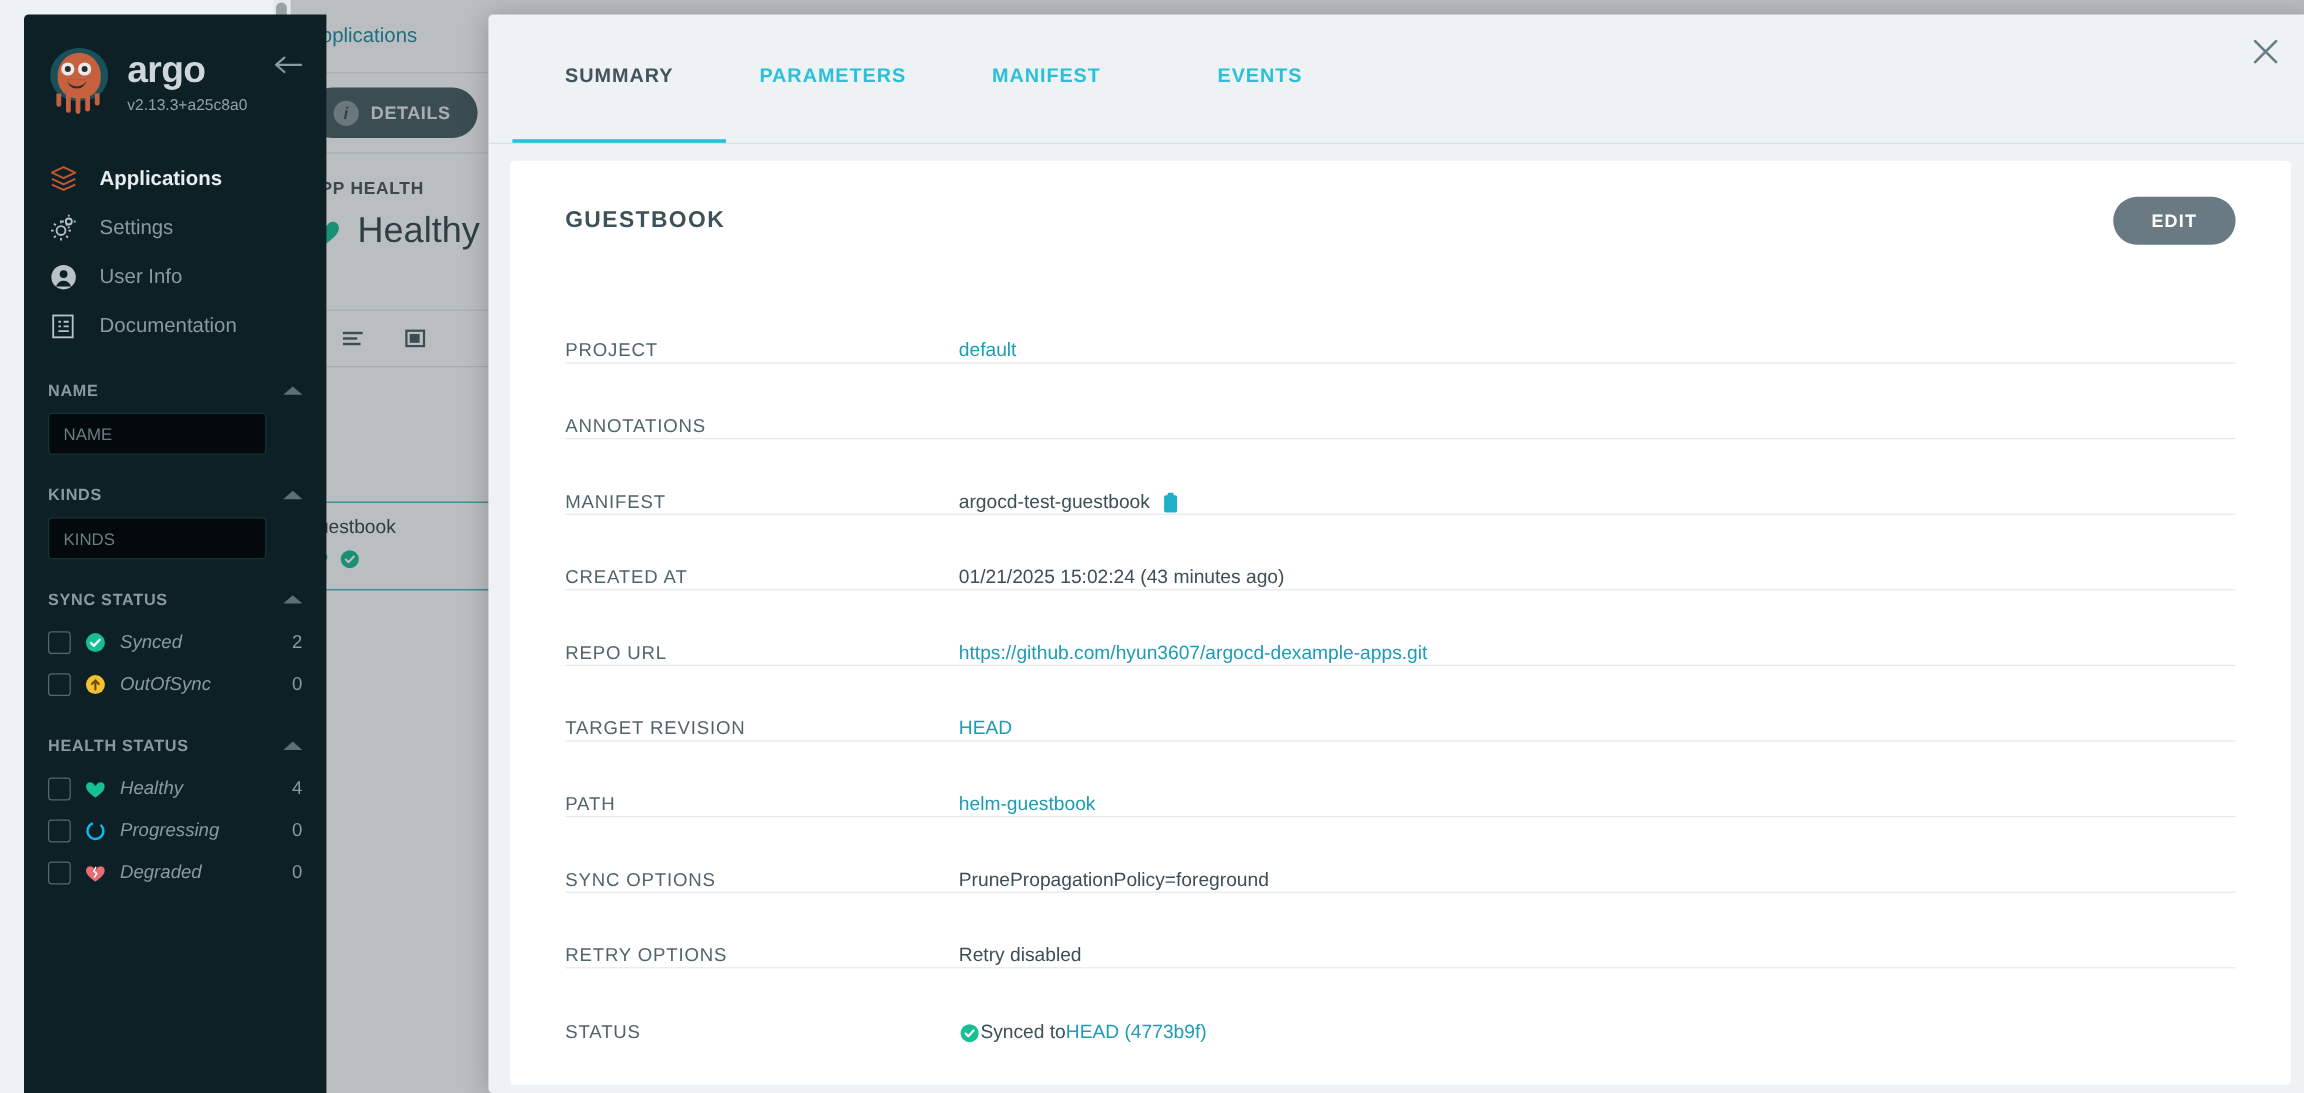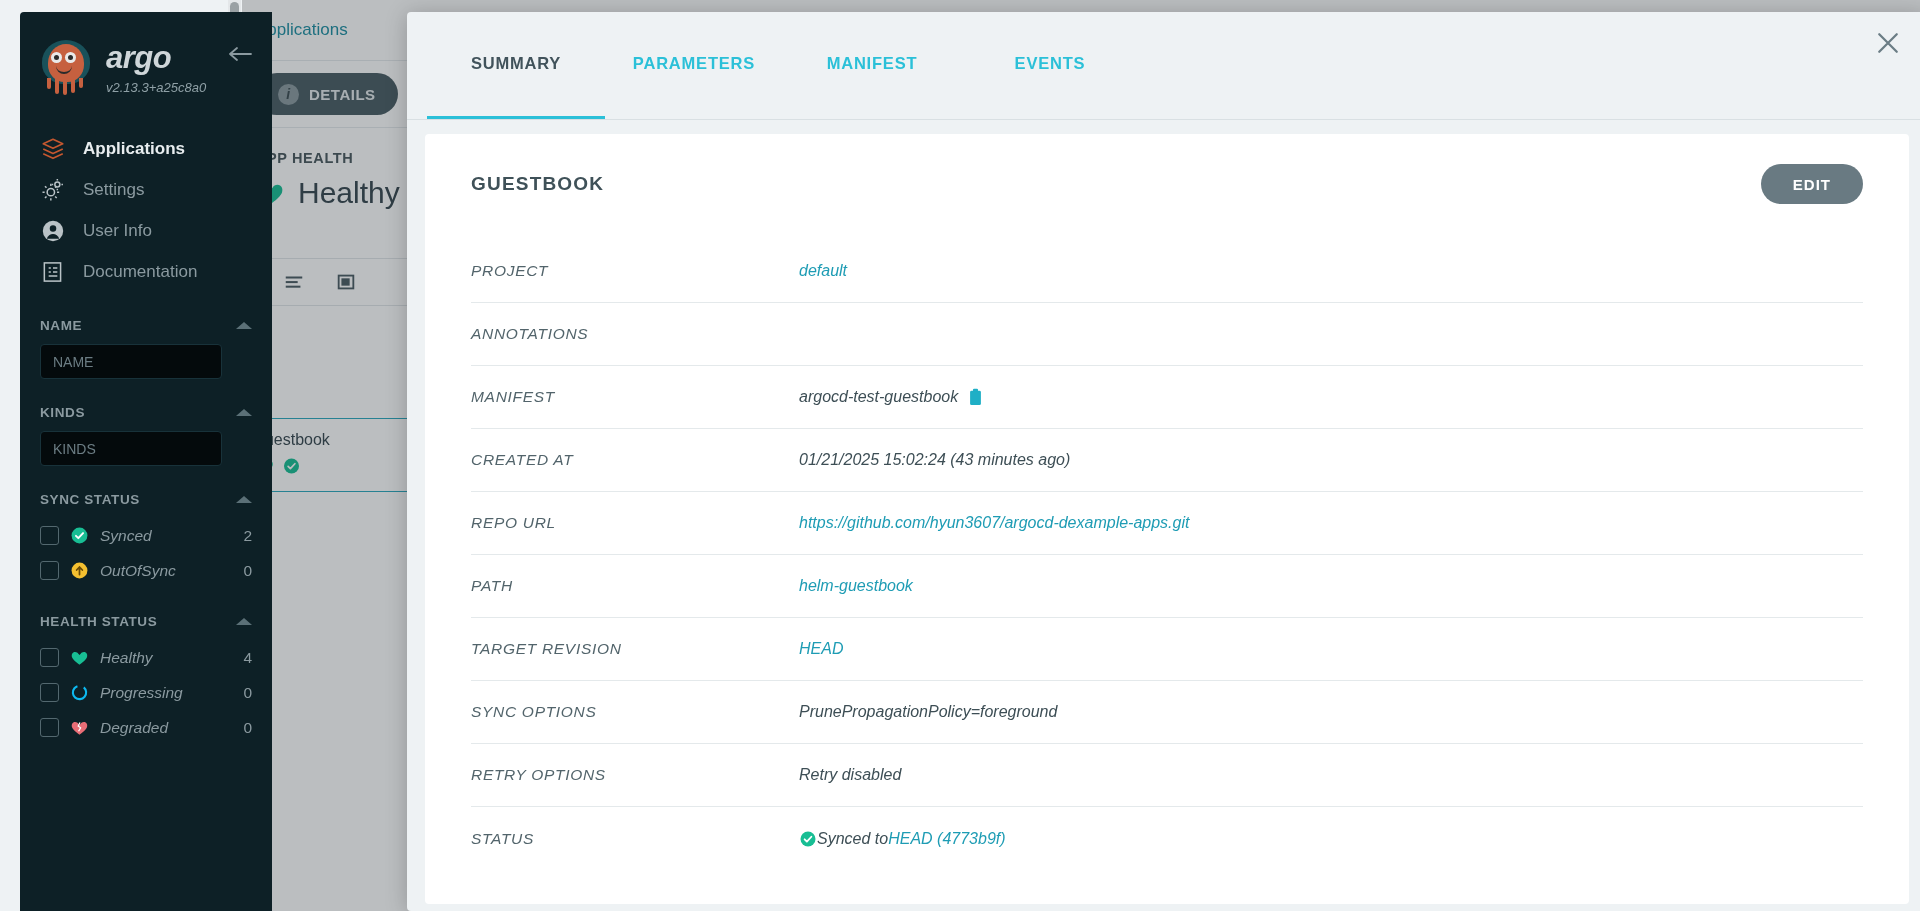--- a/index.html
+++ b/index.html
@@ -48,21 +48,21 @@
   .octo-legs span {
     position: absolute; top: 0; width: 4px; height: 16px;
     background: #c6603f; border-radius: 0 0 3px 3px;
   }
   .octo-legs span:nth-child(1){ left: 0; height: 11px; }
   .octo-legs span:nth-child(2){ left: 8px; height: 16px; }
   .octo-legs span:nth-child(3){ left: 16px; height: 17px; }
   .octo-legs span:nth-child(4){ left: 24px; height: 15px; }
   .octo-legs span:nth-child(5){ left: 32px; height: 10px; }
 
-  .brand-wrap { margin-left: 12px; padding-top: 4px; font-style: italic; }
+  .brand-wrap { margin-left: 12px; padding-top: 4px; }
   .brand-name {
     font-size: 31px; font-weight: 700; color: #cfd6d9;
     letter-spacing: -0.5px; line-height: 1;
   }
   .brand-ver { font-size: 13px; color: #8fa0a6; margin-top: 7px; }
   .collapse-arrow {
     position: absolute; right: 18px; top: 32px;
     width: 26px; height: 20px; cursor: pointer;
   }
 
@@ -171,22 +171,22 @@
   }
   .panel-head { display: flex; align-items: center; justify-content: space-between; margin-bottom: 36px; }
   .panel-title { font-size: 19px; font-weight: 700; color: #3f5158; letter-spacing: 1.2px; }
   .edit-btn {
     background: #697a82; color: #fff; border: none; cursor: pointer;
     border-radius: 22px; height: 40px; padding: 0 32px;
     font-size: 15px; font-weight: 700; letter-spacing: 1px;
     font-family: "Liberation Sans", sans-serif;
   }
   .row {
-    display: flex; align-items: center;
-    min-height: 63px; border-bottom: 1px solid #e4e9eb; font-style: italic;
+    display: flex; align-items: flex-end;
+    min-height: 63px; border-bottom: 1px solid #e4e9eb;
   }
   .row:last-child { border-bottom: none; }
   .row-k {
     width: 328px; flex: 0 0 328px;
     font-size: 15.5px; color: #52646b; letter-spacing: .7px;
   }
   .row-v { font-size: 16px; color: #3d4e55; display: flex; align-items: center; gap: 10px; }
   .link { color: #1e9cb4; }
   .copy-ic { width: 15px; height: 18px; cursor: pointer; }
 </style>
@@ -459,30 +459,30 @@
       </div>
 
       <div class="row">
         <div class="row-k">REPO URL</div>
         <div class="row-v">
             <span class="link">https://github.com/hyun3607/argocd-dexample-apps.git</span>
           </div>
       </div>
 
       <div class="row">
+        <div class="row-k">TARGET REVISION</div>
+        <div class="row-v">
+            <span class="link">HEAD</span>
+          </div>
+      </div>
+
+      <div class="row">
         <div class="row-k">PATH</div>
         <div class="row-v">
             <span class="link">helm-guestbook</span>
-          </div>
-      </div>
-
-      <div class="row">
-        <div class="row-k">TARGET REVISION</div>
-        <div class="row-v">
-            <span class="link">HEAD</span>
           </div>
       </div>
 
       <div class="row">
         <div class="row-k">SYNC OPTIONS</div>
         <div class="row-v">
             <span>PrunePropagationPolicy=foreground</span>
           </div>
       </div>
 

